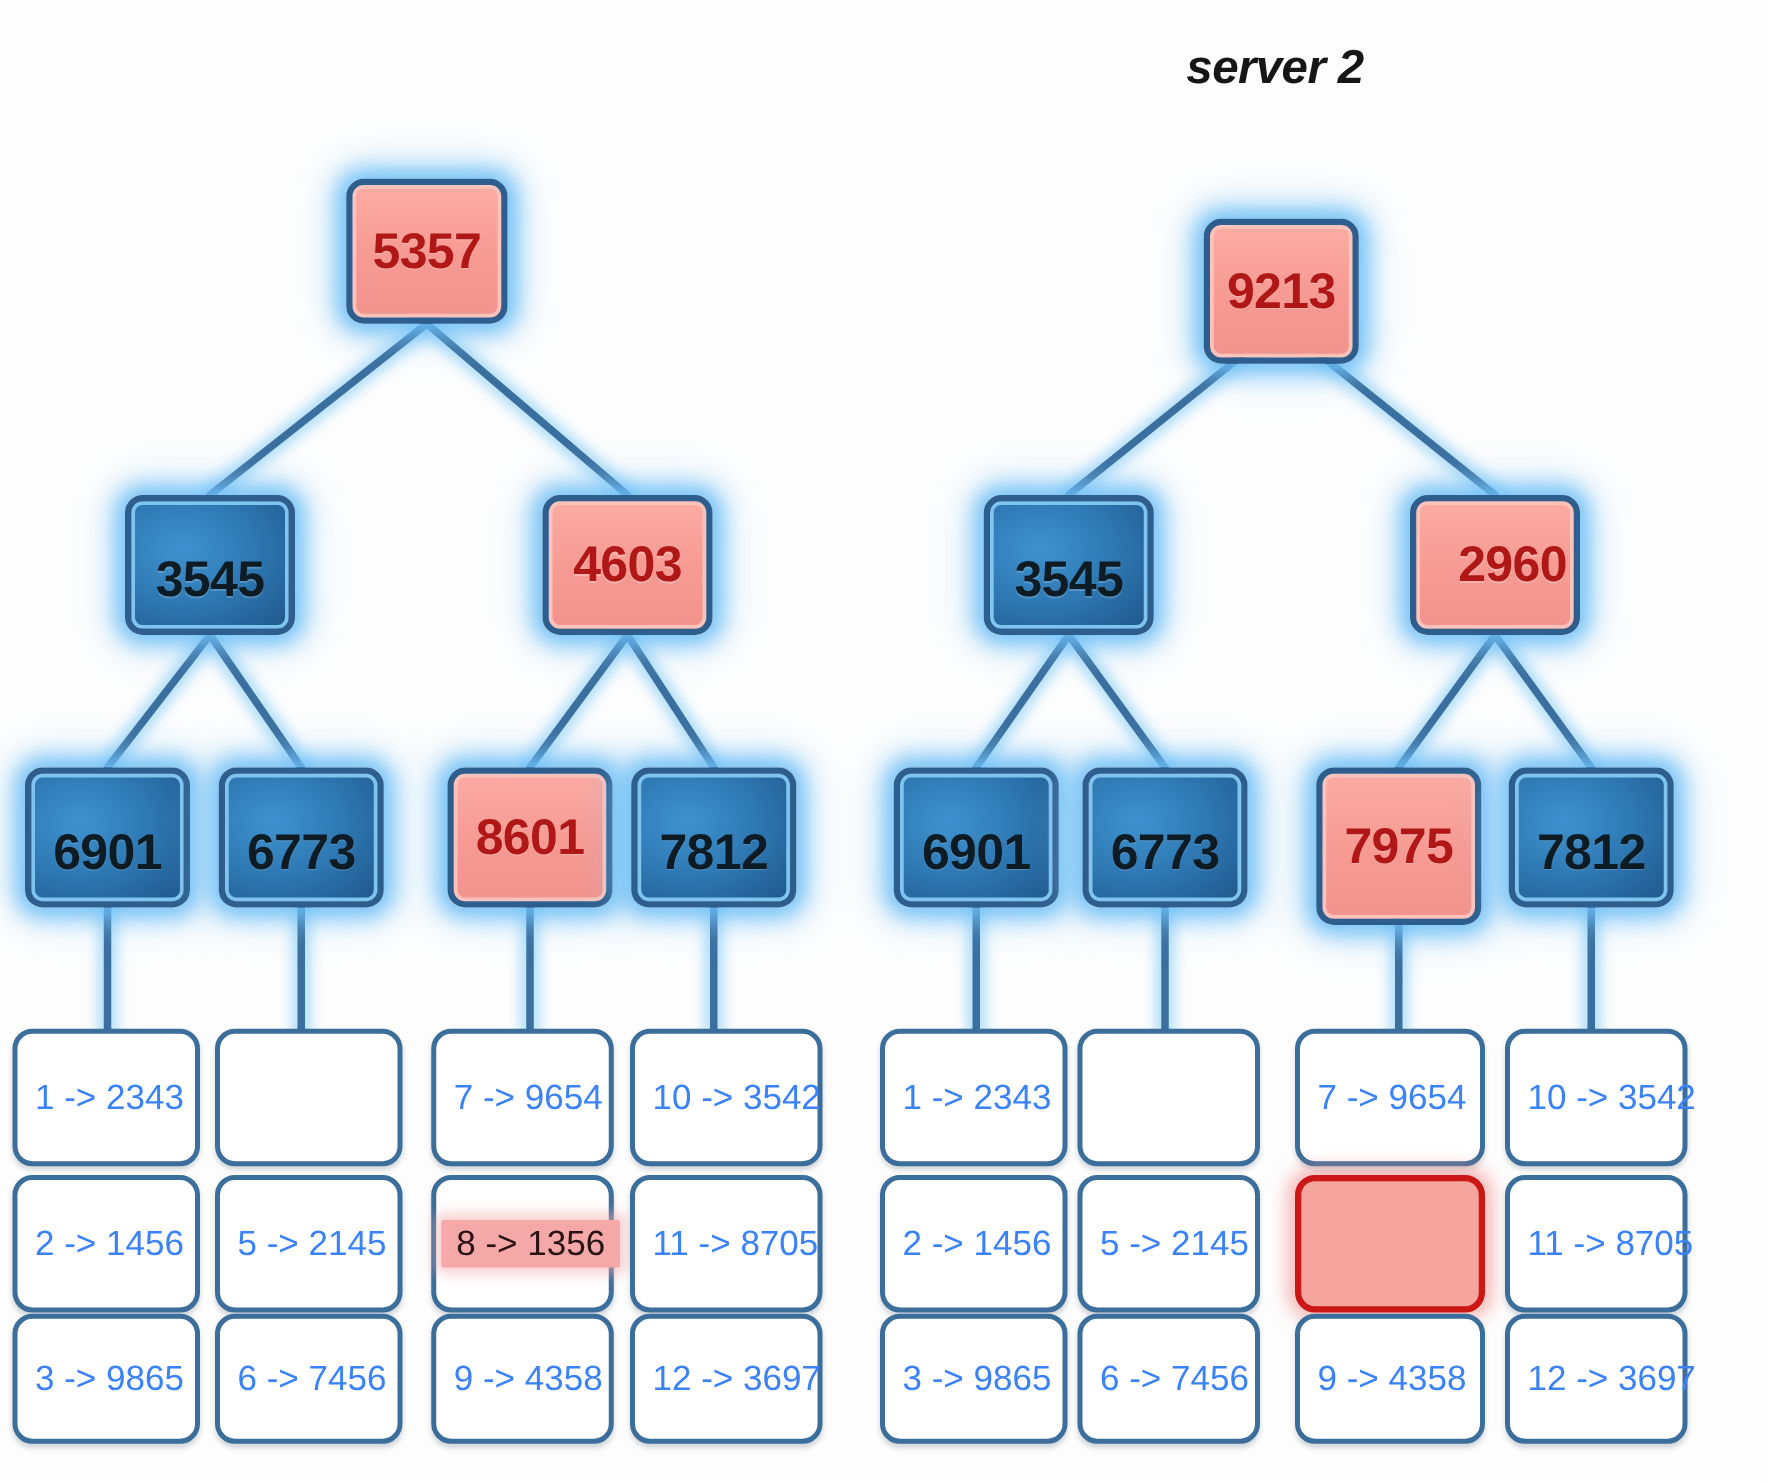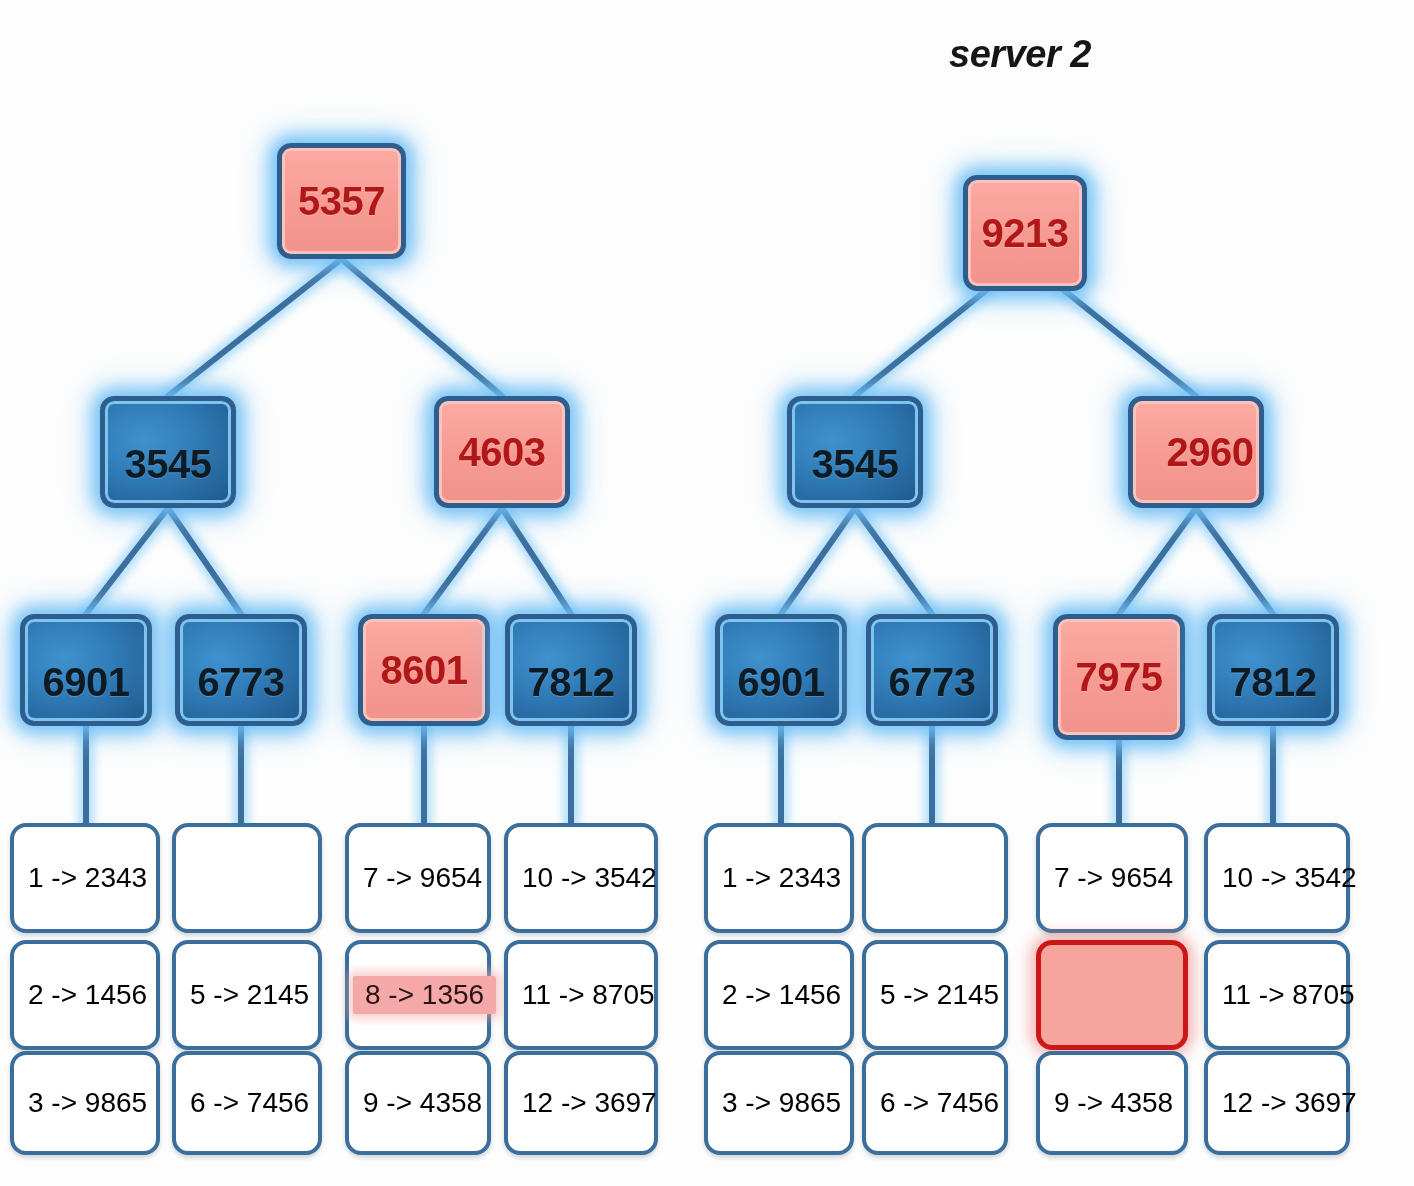--- a/index.html
+++ b/index.html
@@ -83,21 +83,21 @@
     box-sizing: border-box;
     border: 4px solid #3c6e9c;
     border-radius: 16px;
     background: #ffffff;
     display: flex;
     align-items: center;
     box-shadow: 0 3px 4px rgba(60,80,100,0.22);
   }
   .datablock .txt {
     font-size: 28px;
-    color: #000000;
+    color: #3b82f6;
     padding-left: 14px;
     white-space: nowrap;
     font-weight: normal;
   }
   .datablock.hl .txt {
     background: #f4a8a8;
     color: #2a1212;
     padding: 3px 12px 3px 12px;
     margin-left: 4px;
     border-radius: 2px;

